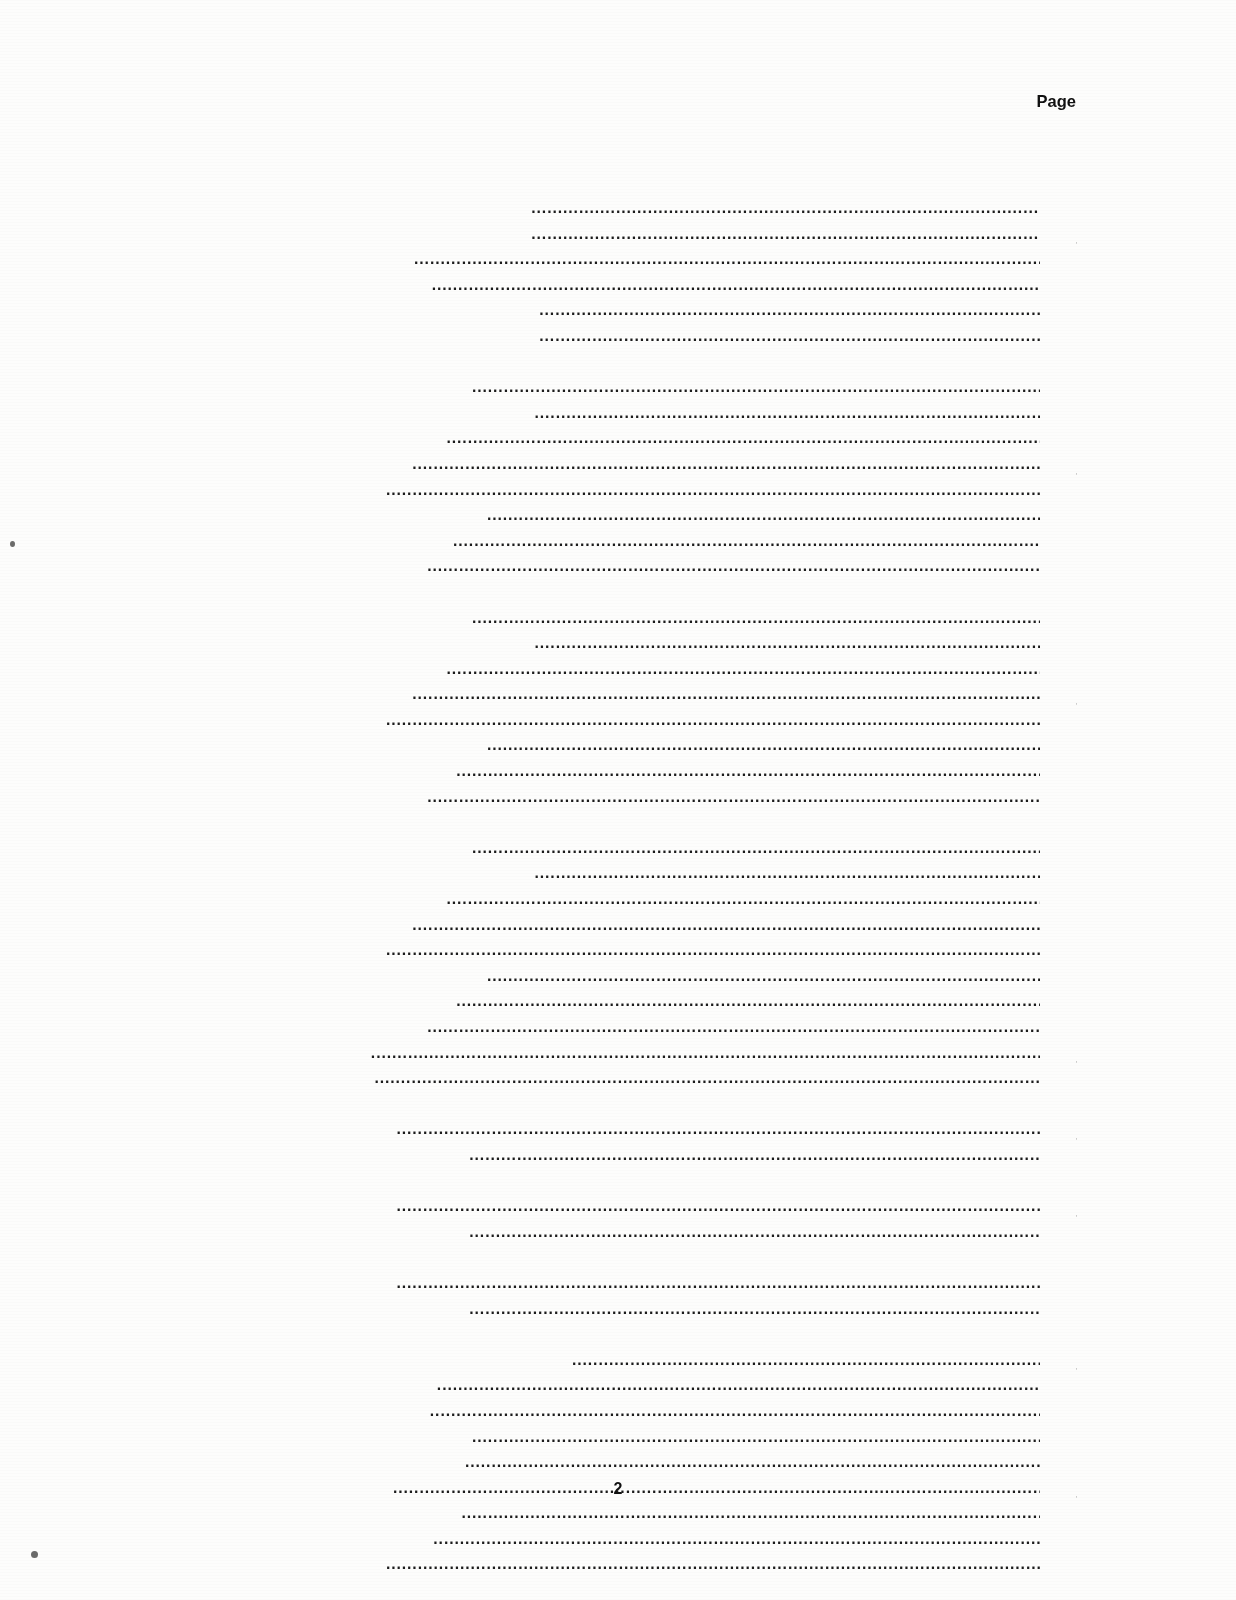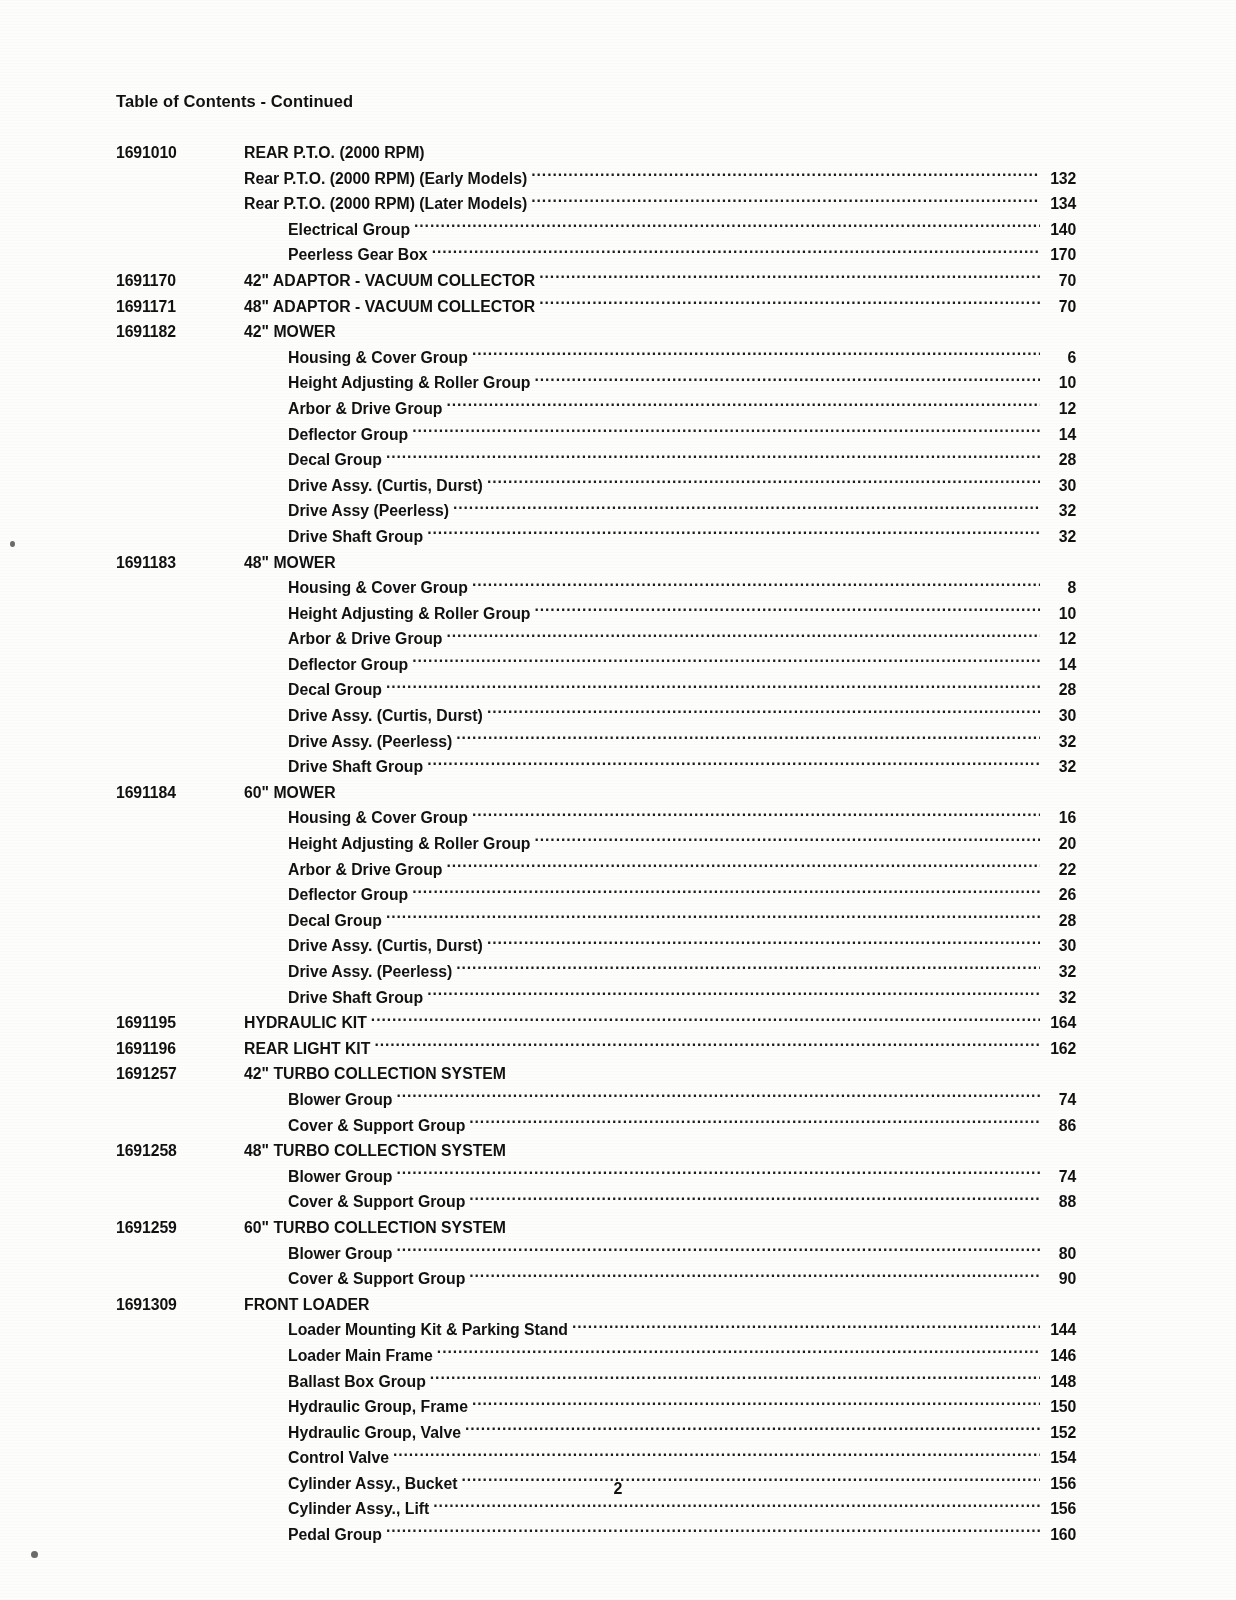--- a/index.html
+++ b/index.html
@@ -140,20 +140,25 @@
 
 <div class="page">
 
   <div class="speck s1"></div>
   <div class="speck s2"></div>
 
   <div class="content">
 
     <div class="toc-title">Table of Contents - Continued</div>
 
+    <div class="col-head">
+      <div class="mfg">Mfg. No</div>
+      <div class="desc">Description</div>
+      <div class="page">Page</div>
+    </div>
 
     <div id="toc-rows">
         <div class="row lvl0 caption">
           <div class="mfg">1691010</div>
           <div class="body">
             <span class="label">REAR P.T.O. (2000 RPM)</span>
           </div>
         </div>
         <div class="row lvl0">
           <div class="mfg"></div>

